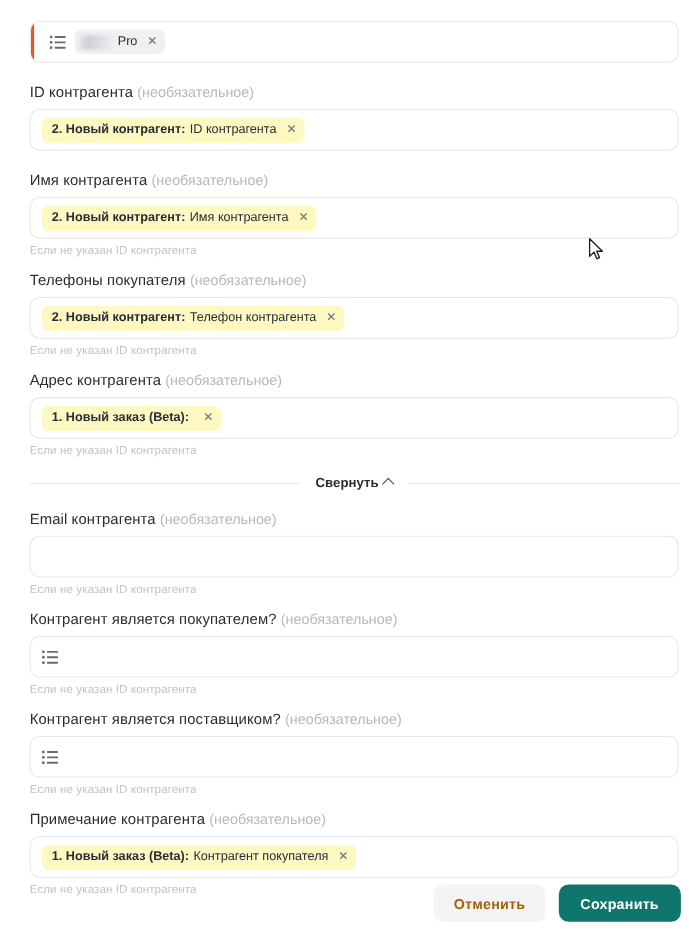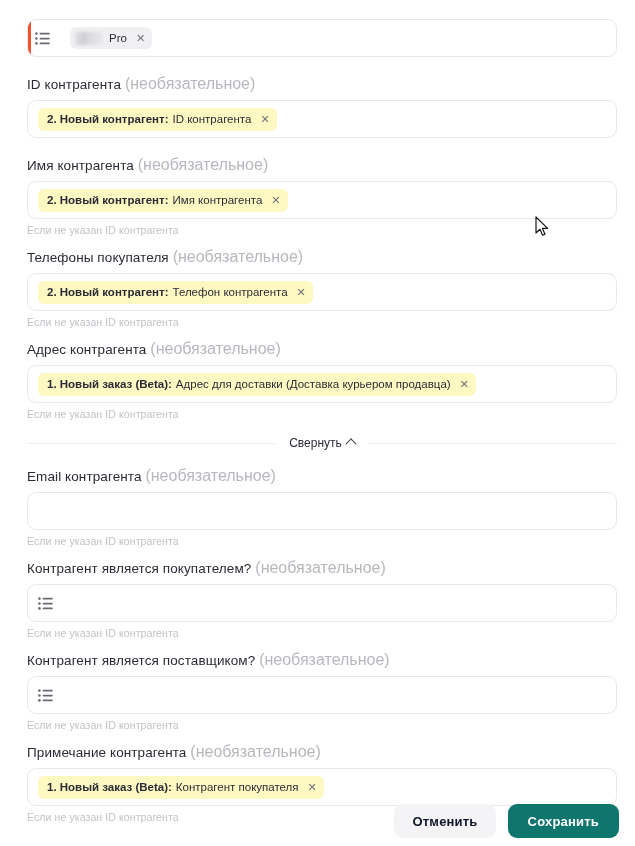--- a/index.html
+++ b/index.html
@@ -34,21 +34,21 @@
     letter-spacing: 0.1px;
     white-space: nowrap;
     overflow: hidden;
   }
   .field-label .req {
     font-size: 10.5px;
     color: #f4606c;
     letter-spacing: 0;
   }
   .field-label .opt {
-    font-size: 16px;
+    font-size: 13px;
     color: #b7b7bd;
     letter-spacing: 0;
   }
 
   .input-box {
     position: relative;
     box-sizing: border-box;
     height: 38px;
     margin-top: 7px;
     border: 1px solid #e8e8ec;
@@ -64,22 +64,21 @@
     content: "";
     position: absolute;
     left: 0;
     top: 0;
     bottom: 0;
     width: 3px;
     background: #f0532c;
     border-radius: 9px 0 0 9px;
   }
   .input-box.invalid {
-    padding-left: 6px;
-    gap: 12px;
+    padding-left: 16px;
   }
 
   .list-icon {
     width: 15px;
     height: 13px;
     flex: 0 0 auto;
     margin-right: 8px;
     display: block;
   }
   .input-box.invalid .list-icon { margin-left: 1px; }
@@ -146,21 +145,21 @@
     height: 20px;
   }
   .collapse-rule {
     flex: 1 1 auto;
     height: 1px;
     background: #ececf0;
   }
   .collapse-label {
     font-size: 12px;
     color: #2b2b35;
-    font-weight: normal;
+    font-weight: bold;
     padding: 0 14px;
     display: inline-flex;
     align-items: center;
     gap: 5px;
     cursor: pointer;
     white-space: nowrap;
   }
   .chev-up {
     display: inline-block;
     width: 7px;
@@ -192,21 +191,21 @@
     font-size: 13px;
     font-weight: bold;
     height: 34px;
     padding: 0 18px;
     cursor: pointer;
     font-family: "Liberation Sans", sans-serif;
     letter-spacing: 0.2px;
   }
   .btn-cancel {
     background: #f4f4f6;
-    color: #0f172a;
+    color: #a16207;
   }
   .btn-save {
     background: #0f766e;
     color: #ffffff;
     padding: 0 20px;
   }
 
   
   #cursor {
     position: absolute;
@@ -295,21 +294,20 @@
   <div class="gap-sm"></div>
 
   <div class="field-block">
     <div class="field-label">
       <span>Адрес контрагента</span>
       <span class="opt">(необязательное)</span>
     </div>
     <div class="input-box">
       <span class="chip">
         <span class="chip-prefix">1. Новый заказ (Beta):</span>
-        <span class="chip-text">Адрес для доставки (Доставка курьером продавца)</span>
         <span class="chip-x">✕</span>
       </span>
     </div>
     <div class="helper">Если не указан ID контрагента</div>
   </div>
 
   <div class="collapse-row">
     <div class="collapse-rule"></div>
     <div class="collapse-label">
       <span>Свернуть</span>

